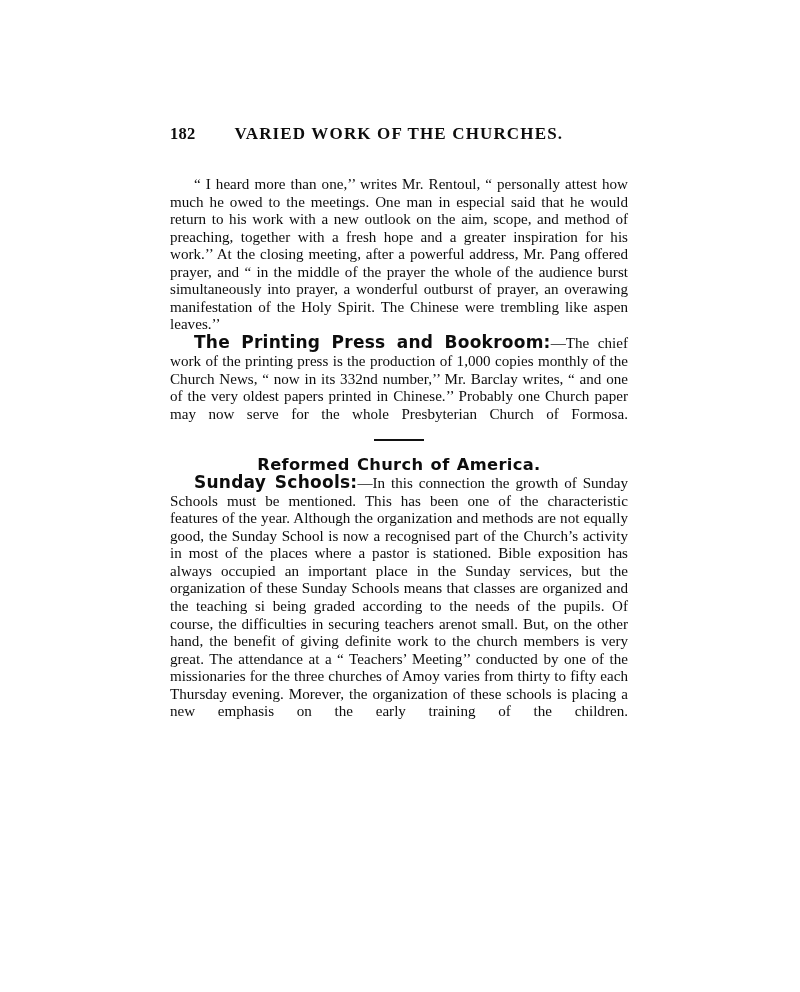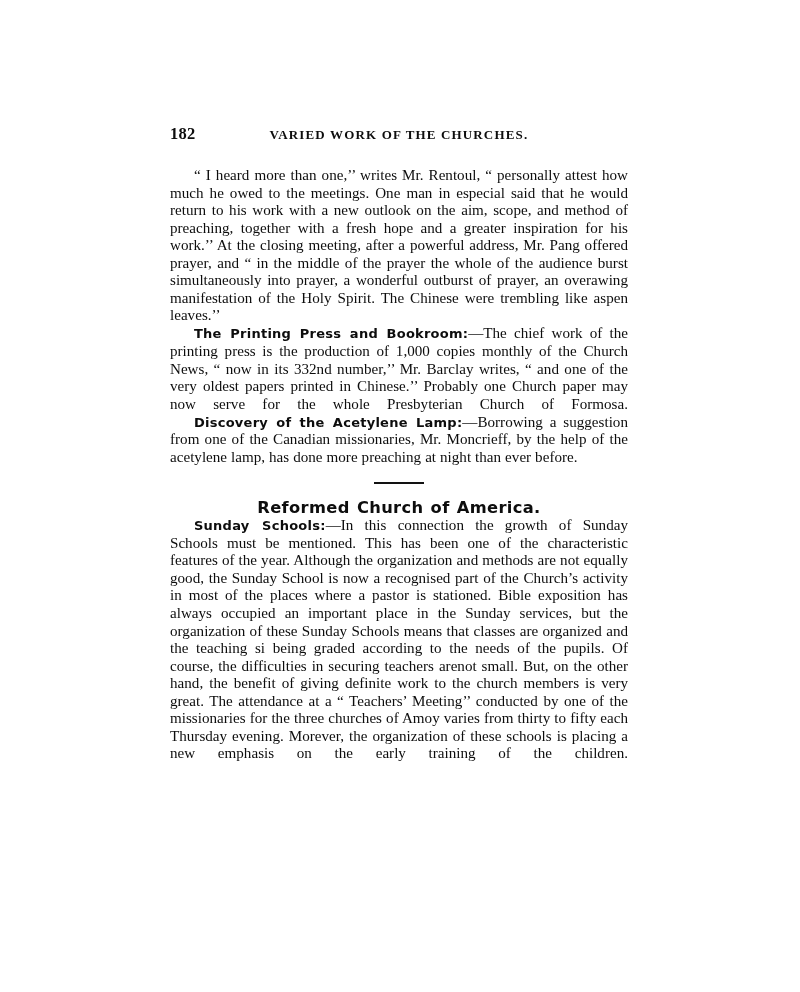--- a/index.html
+++ b/index.html
@@ -34,30 +34,30 @@
     font-weight: bold;
   }
   .folio {
     font-size: 16.5px;
     letter-spacing: 0.3px;
     flex: 0 0 auto;
   }
   .head-title {
     flex: 1 1 auto;
     text-align: center;
-    font-size: 13px;
+    font-size: 17px;
     letter-spacing: 1.15px;
     padding-right: 26px;
   }
 
   
   .textblock {
     position: absolute;
     left: 170px;
-    top: 167px;
+    top: 176px;
     width: 458px;
   }
 
   p.para {
     margin: 0;
     font-size: 15.1px;
     line-height: 17.55px;
     text-align: justify;
     text-indent: 24px;
     letter-spacing: 0.01px;
@@ -74,21 +74,21 @@
     text-align-last: justify;
   }
   p.para.ragged-last {
     text-align-last: left;
   }
 
   
   .runin {
     font-family: "DejaVu Sans", "Liberation Sans", sans-serif;
     font-weight: 700;
-    font-size: 13px;
+    font-size: 17px;
     letter-spacing: 0.25px;
     word-spacing: 0.6px;
   }
 
   
   .divider-wrap {
     margin-top: 13px;
     margin-bottom: 14px;
     text-align: center;
     line-height: 0;
@@ -120,21 +120,20 @@
     <span class="folio">182</span>
     <span class="head-title">VARIED WORK OF THE CHURCHES.</span>
   </div>
 
   <div class="textblock">
 
     <p class="para force-justify">“ I heard more than one,’’ writes Mr. Rentoul, “ personally attest how much he owed to the meetings. One man in especial said that he would return to his work with a new outlook on the aim, scope, and method of preaching, together with a fresh hope and a greater inspiration for his work.’’ At the closing meeting, after a powerful address, Mr. Pang offered prayer, and “ in the middle of the prayer the whole of the audience burst simultaneously into prayer, a wonderful outburst of prayer, an overawing manifestation of the Holy Spirit. The Chinese were trembling like aspen leaves.’’</p>
 
     <p class="para force-justify"><span class="runin">The Printing Press and Bookroom:</span><span>—The chief work of the printing press is the production of 1,000 copies monthly of the Church News, “ now in its 332nd number,’’ Mr. Barclay writes, “ and one of the very oldest papers printed in Chinese.’’ Probably one Church paper may now serve for the whole Presbyterian Church of Formosa.</span></p>
 
-    <p class="para ragged-last"><span class="runin">Discovery of the Acetylene Lamp:</span><span>—Borrowing a suggestion from one of the Canadian missionaries, Mr. Moncrieff, by the help of the acetylene lamp, has done more preaching at night than ever before.</span></p>
 
     <div class="divider-wrap">
       <span class="divider"></span>
     </div>
 
     <h2 class="section-heading">Reformed Church of America.</h2>
 
     <p class="para force-justify"><span class="runin">Sunday Schools:</span><span>—In this connection the growth of Sunday Schools must be mentioned. This has been one of the characteristic features of the year. Although the organization and methods are not equally good, the Sunday School is now a recognised part of the Church’s activity in most of the places where a pastor is stationed. Bible exposition has always occupied an important place in the Sunday services, but the organization of these Sunday Schools means that classes are organized and the teaching si being graded according to the needs of the pupils. Of course, the difficulties in securing teachers arenot small. But, on the other hand, the benefit of giving definite work to the church members is very great. The attendance at a “ Teachers’ Meeting’’ conducted by one of the missionaries for the three churches of Amoy varies from thirty to fifty each Thursday evening. Morever, the organization of these schools is placing a new emphasis on the early training of the children.</span></p>
 
   </div>

